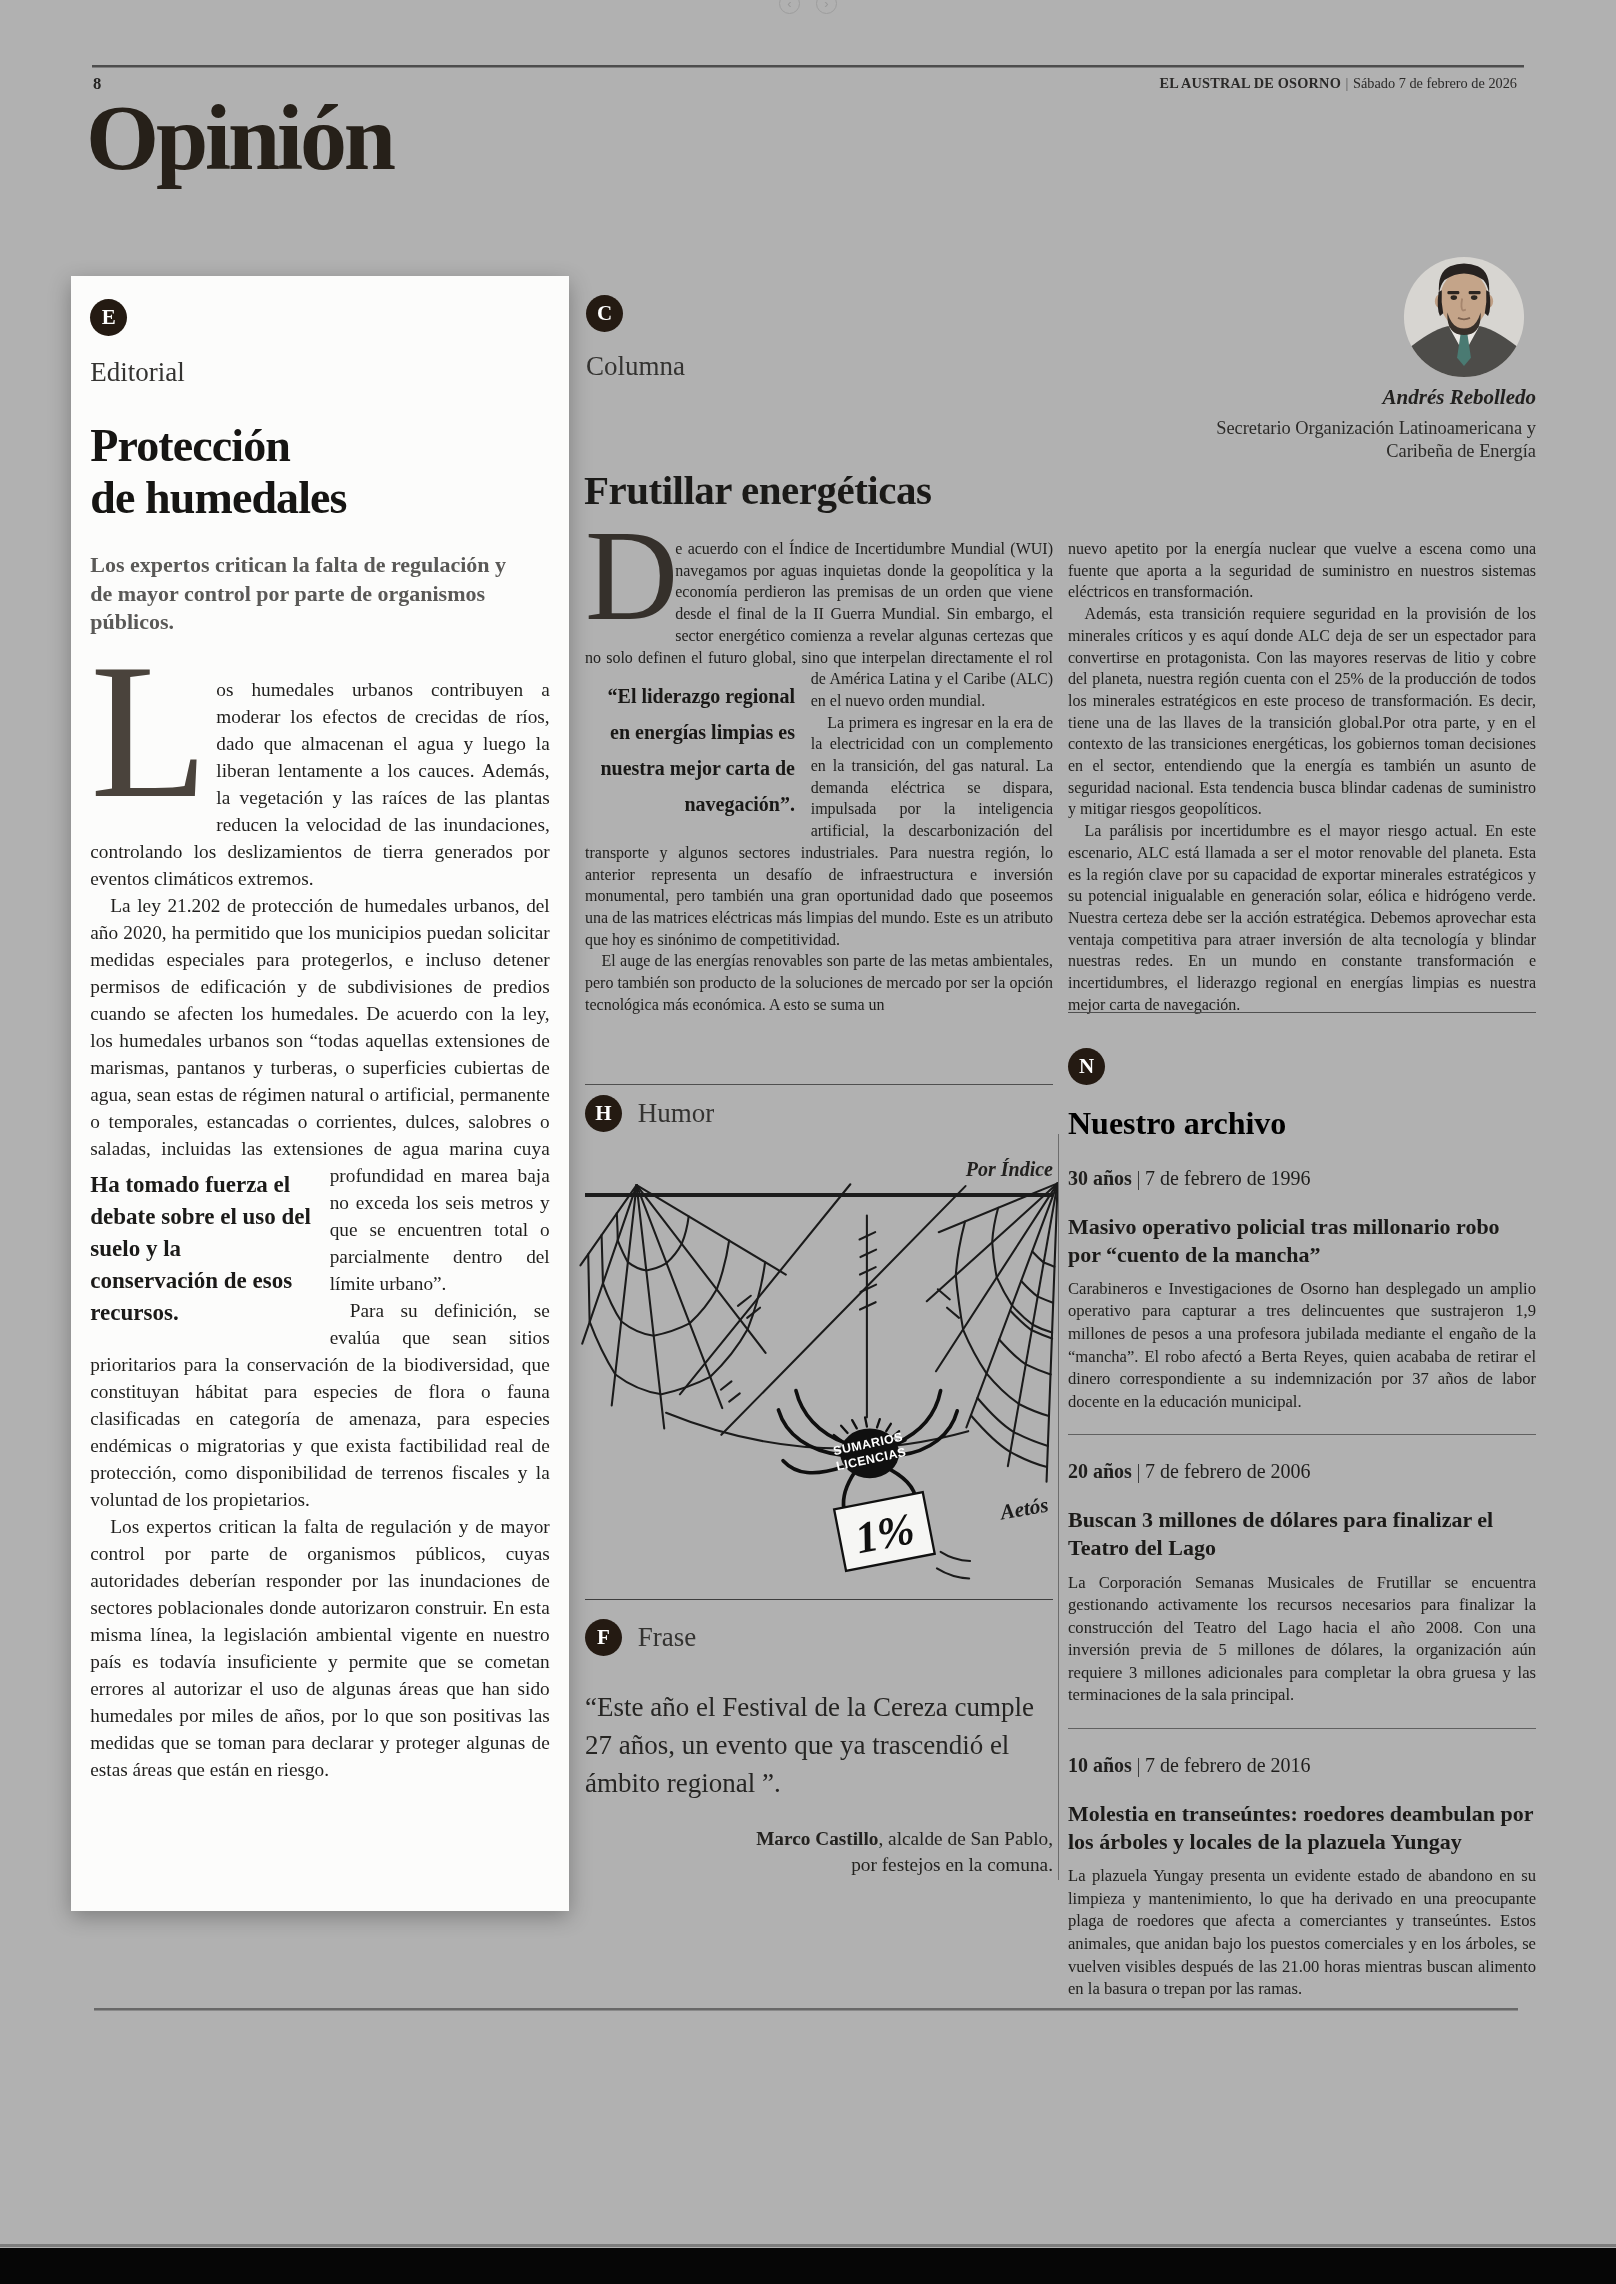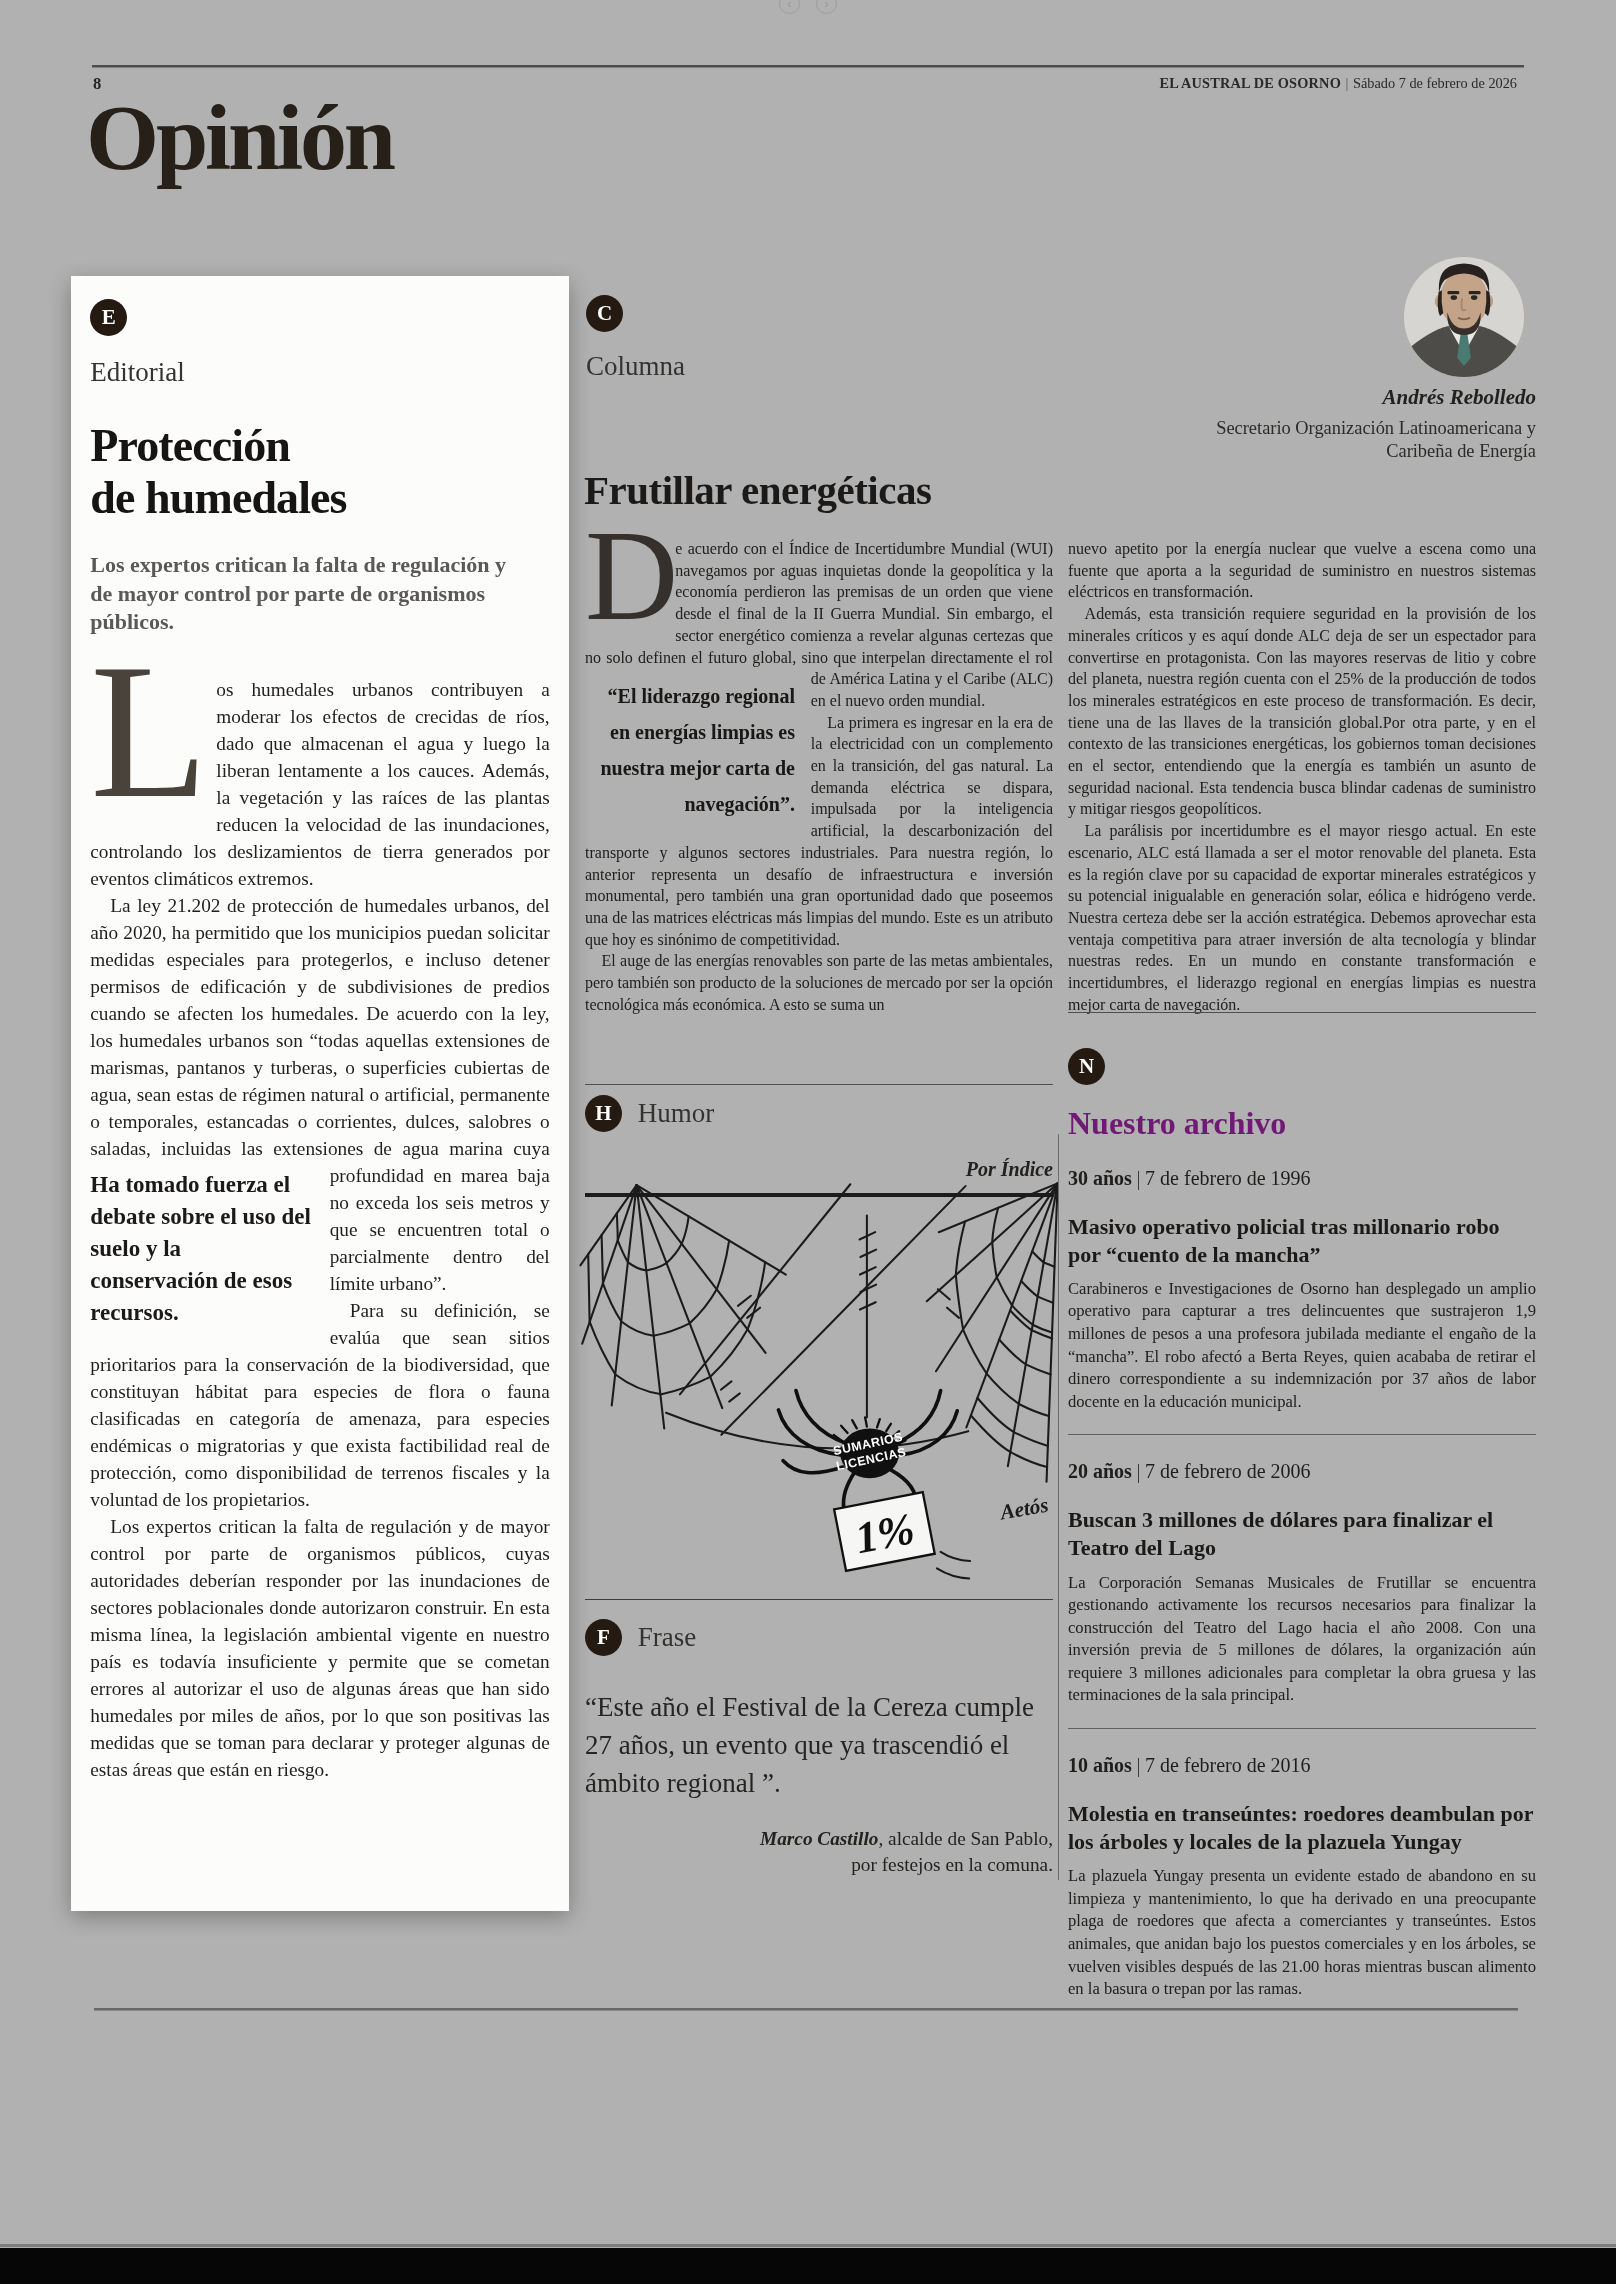--- a/index.html
+++ b/index.html
@@ -72,26 +72,26 @@
   .web path { stroke:#1b1b1b; stroke-width:4.5; fill:none; stroke-linecap:round; }
   .leg { stroke:#0f0f0f; stroke-width:8; fill:none; stroke-linecap:round; }
   .hair { stroke:#0f0f0f; stroke-width:5; stroke-linecap:round; }
   .spider-label { font-family:"Liberation Sans",sans-serif; font-size:27px; font-weight:bold; fill:#fff;
                   text-anchor:middle; letter-spacing:1px; }
   .sign-text { font-size:96px; font-weight:bold; font-style:italic; fill:#101010; text-anchor:middle; }
   .signature { font-size:46px; font-weight:bold; font-style:italic; fill:#1c1c1c; }
   .frase-head { margin-top:18.4px; }
   .frase-quote { margin-top:32px; font-size:27px; line-height:38px; color:#262523; }
   .frase-attr { margin-top:24px; text-align:right; font-size:19.3px; line-height:26px; color:#23221f; }
-  .frase-attr .attr-name { font-weight:bold; font-style:italic; }
+  .frase-attr .attr-name { font-weight:bold; }
 
   
   .archivo-block { position:absolute; left:1068px; top:1012px; width:468px; }
   .arch-badge { margin-top:35px; }
-  .arch-title { margin-top:19.3px; font-size:32px; color:#701a75; }
+  .arch-title { margin-top:19.3px; font-size:32px; color:#000000; }
   .arch-label { margin-top:25px; font-size:20px; color:#1f1e1c; }
   .arch-label .yrs { font-weight:bold; }
   .arch-label .sep { margin:0 4.6px; color:#3c3c3c; }
   .arch-headline { margin-top:23px; font-size:22px; line-height:28px; font-weight:bold; color:#1b1a18; }
   .arch-body { margin-top:9.2px; font-size:16.6px; line-height:22.6px; text-align:justify; color:#21201e; }
   .arch-sep { margin-top:21px; margin-bottom:3.7px; }
 
   .vert-divider { position:absolute; left:1058px; top:1134px; width:1.4px; height:746px; background:#6d6d6d; }
   .bottom-rule { position:absolute; left:94px; top:2008px; width:1424px; height:2.8px;
                  background:linear-gradient(#686868 55%, #9e9e9e); }

